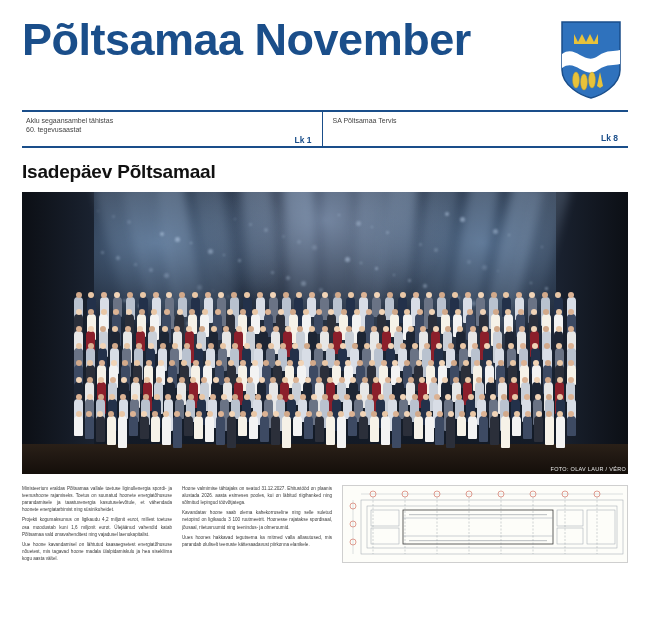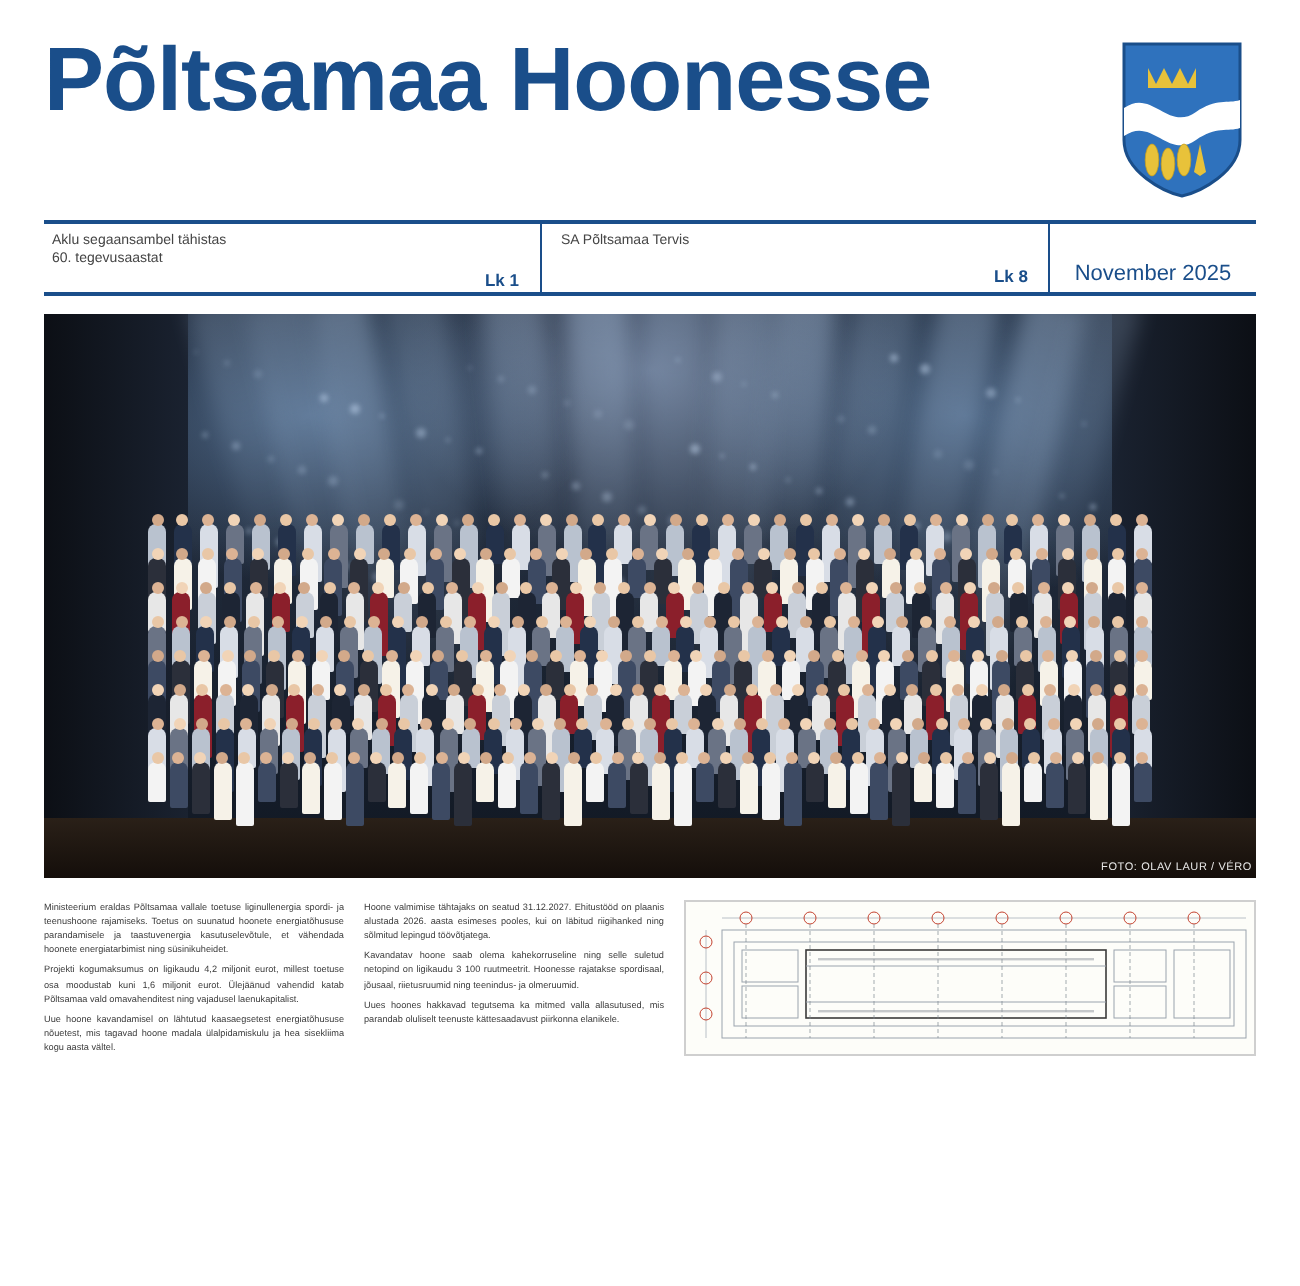--- a/index.html
+++ b/index.html
@@ -195,21 +195,21 @@
     overflow: hidden;
   }
   .plan svg { display: block; }
 </style>
 </head>
 <body>
 
 <div class="page">
 
   <div class="masthead">
-    <div class="masthead-title">Põltsamaa Hoonesse</div>
+    <div class="masthead-title">Põltsamaa November</div>
     <div class="coat-of-arms">
       <svg width="62" height="80" viewBox="0 0 62 80">
         <path d="M2 2 H60 V50 C60 66 40 76 31 78 C22 76 2 66 2 50 Z" fill="#2f72bd" stroke="#1a4e8a" stroke-width="1.5"></path>
         <path d="M2 34 C16 24 24 46 38 36 C48 29 54 32 60 30 L60 44 C54 46 48 43 38 50 C24 60 16 38 2 48 Z" fill="#ffffff"></path>
         <path d="M2 40 C16 30 24 52 38 42 C48 35 54 38 60 36 L60 50 C54 52 48 49 38 56 C24 66 16 44 2 54 Z" fill="#2f72bd" opacity="0"></path>
         <g fill="#e8c23a">
           <path d="M14 14 l4 8 4-8 4 8 4-8 4 8 4-8 v10 h-24 z"></path>
         </g>
         <g fill="#e8c23a" stroke="#c79f1f" stroke-width=".4">
           <ellipse cx="16" cy="60" rx="3.4" ry="8"></ellipse>
@@ -225,23 +225,23 @@
 
   <div class="teaser-bar">
     <div class="teaser">
       <div class="teaser-text">Aklu segaansambel tähistas<br>60. tegevusaastat</div>
       <div class="teaser-page">Lk 1</div>
     </div>
     <div class="teaser">
       <div class="teaser-text">SA Põltsamaa Tervis</div>
       <div class="teaser-page">Lk 8</div>
     </div>
-    <div class="issue-date">November  2025</div>
   </div>
 
+  <div class="lead-headline">Isadepäev Põltsamaal</div>
 
   <div class="photo-wrap">
     <div class="stage"></div>
     <div class="side-wall-l"></div>
     <div class="side-wall-r"></div>
     <div id="beams">
         <div class="beam" style="left: 90px; height: 150px; transform: rotate(-15deg); opacity: 0.35;"></div>
         <div class="beam" style="left: 120px; height: 180px; transform: rotate(-12.5deg); opacity: 0.47;"></div>
         <div class="beam" style="left: 150px; height: 210px; transform: rotate(-10deg); opacity: 0.59;"></div>
         <div class="beam" style="left: 185px; height: 240px; transform: rotate(-7.5deg); opacity: 0.35;"></div>

